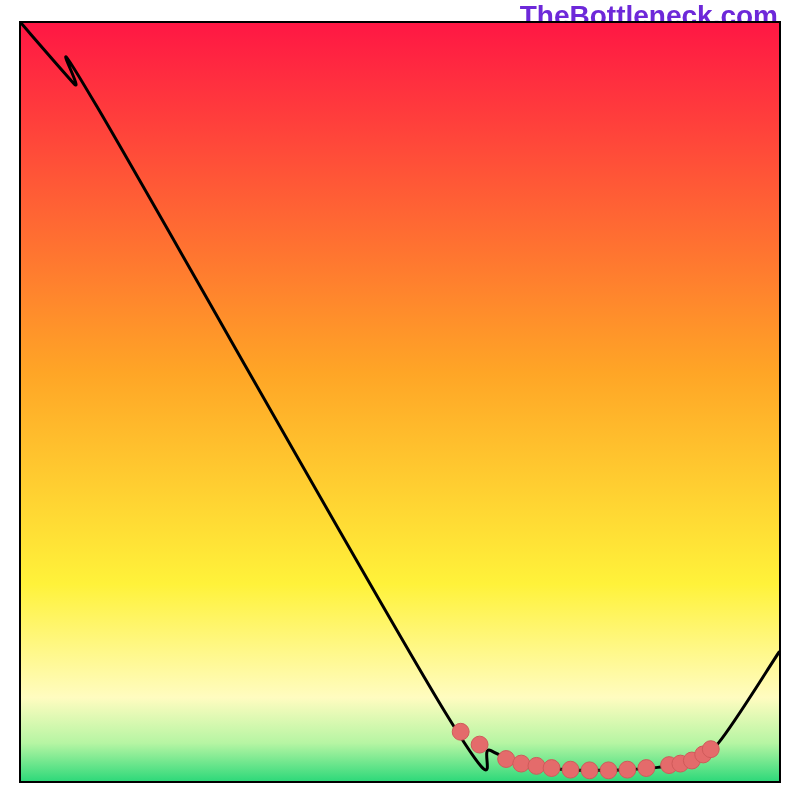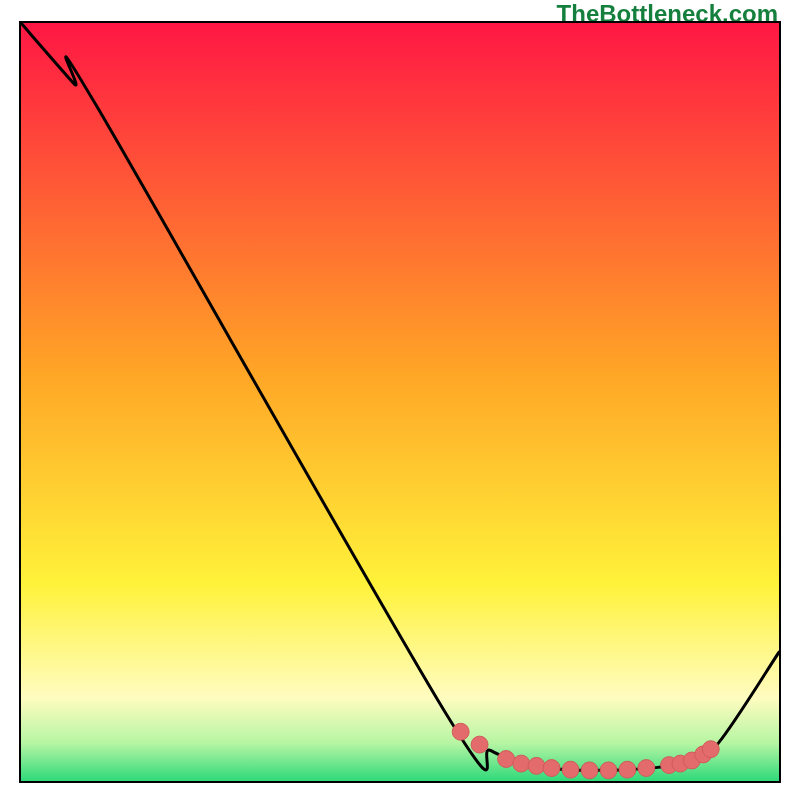--- a/index.html
+++ b/index.html
@@ -33,23 +33,23 @@
   svg.curve {
     position: absolute;
     inset: 0;
     width: 100%;
     height: 100%;
   }
   .watermark {
     position: absolute;
     top: 0;
     right: 22px;
-    font-size: 24px;
+    font-size: 28px;
     font-weight: 600;
-    color: #15803d;
+    color: #6d28d9;
   }
 </style>
 </head>
 <body>
 <div class="wrap">
 
   <div class="watermark">TheBottleneck.com</div>
 
   <div class="plot">
     <div class="gradient" id="grad" style="background: linear-gradient(rgb(255, 23, 68) 0%, rgb(255, 165, 38) 46%, rgb(255, 242, 58) 74%, rgb(255, 252, 192) 89%, rgb(182, 245, 163) 95%, rgb(47, 217, 122) 100%);"></div>

